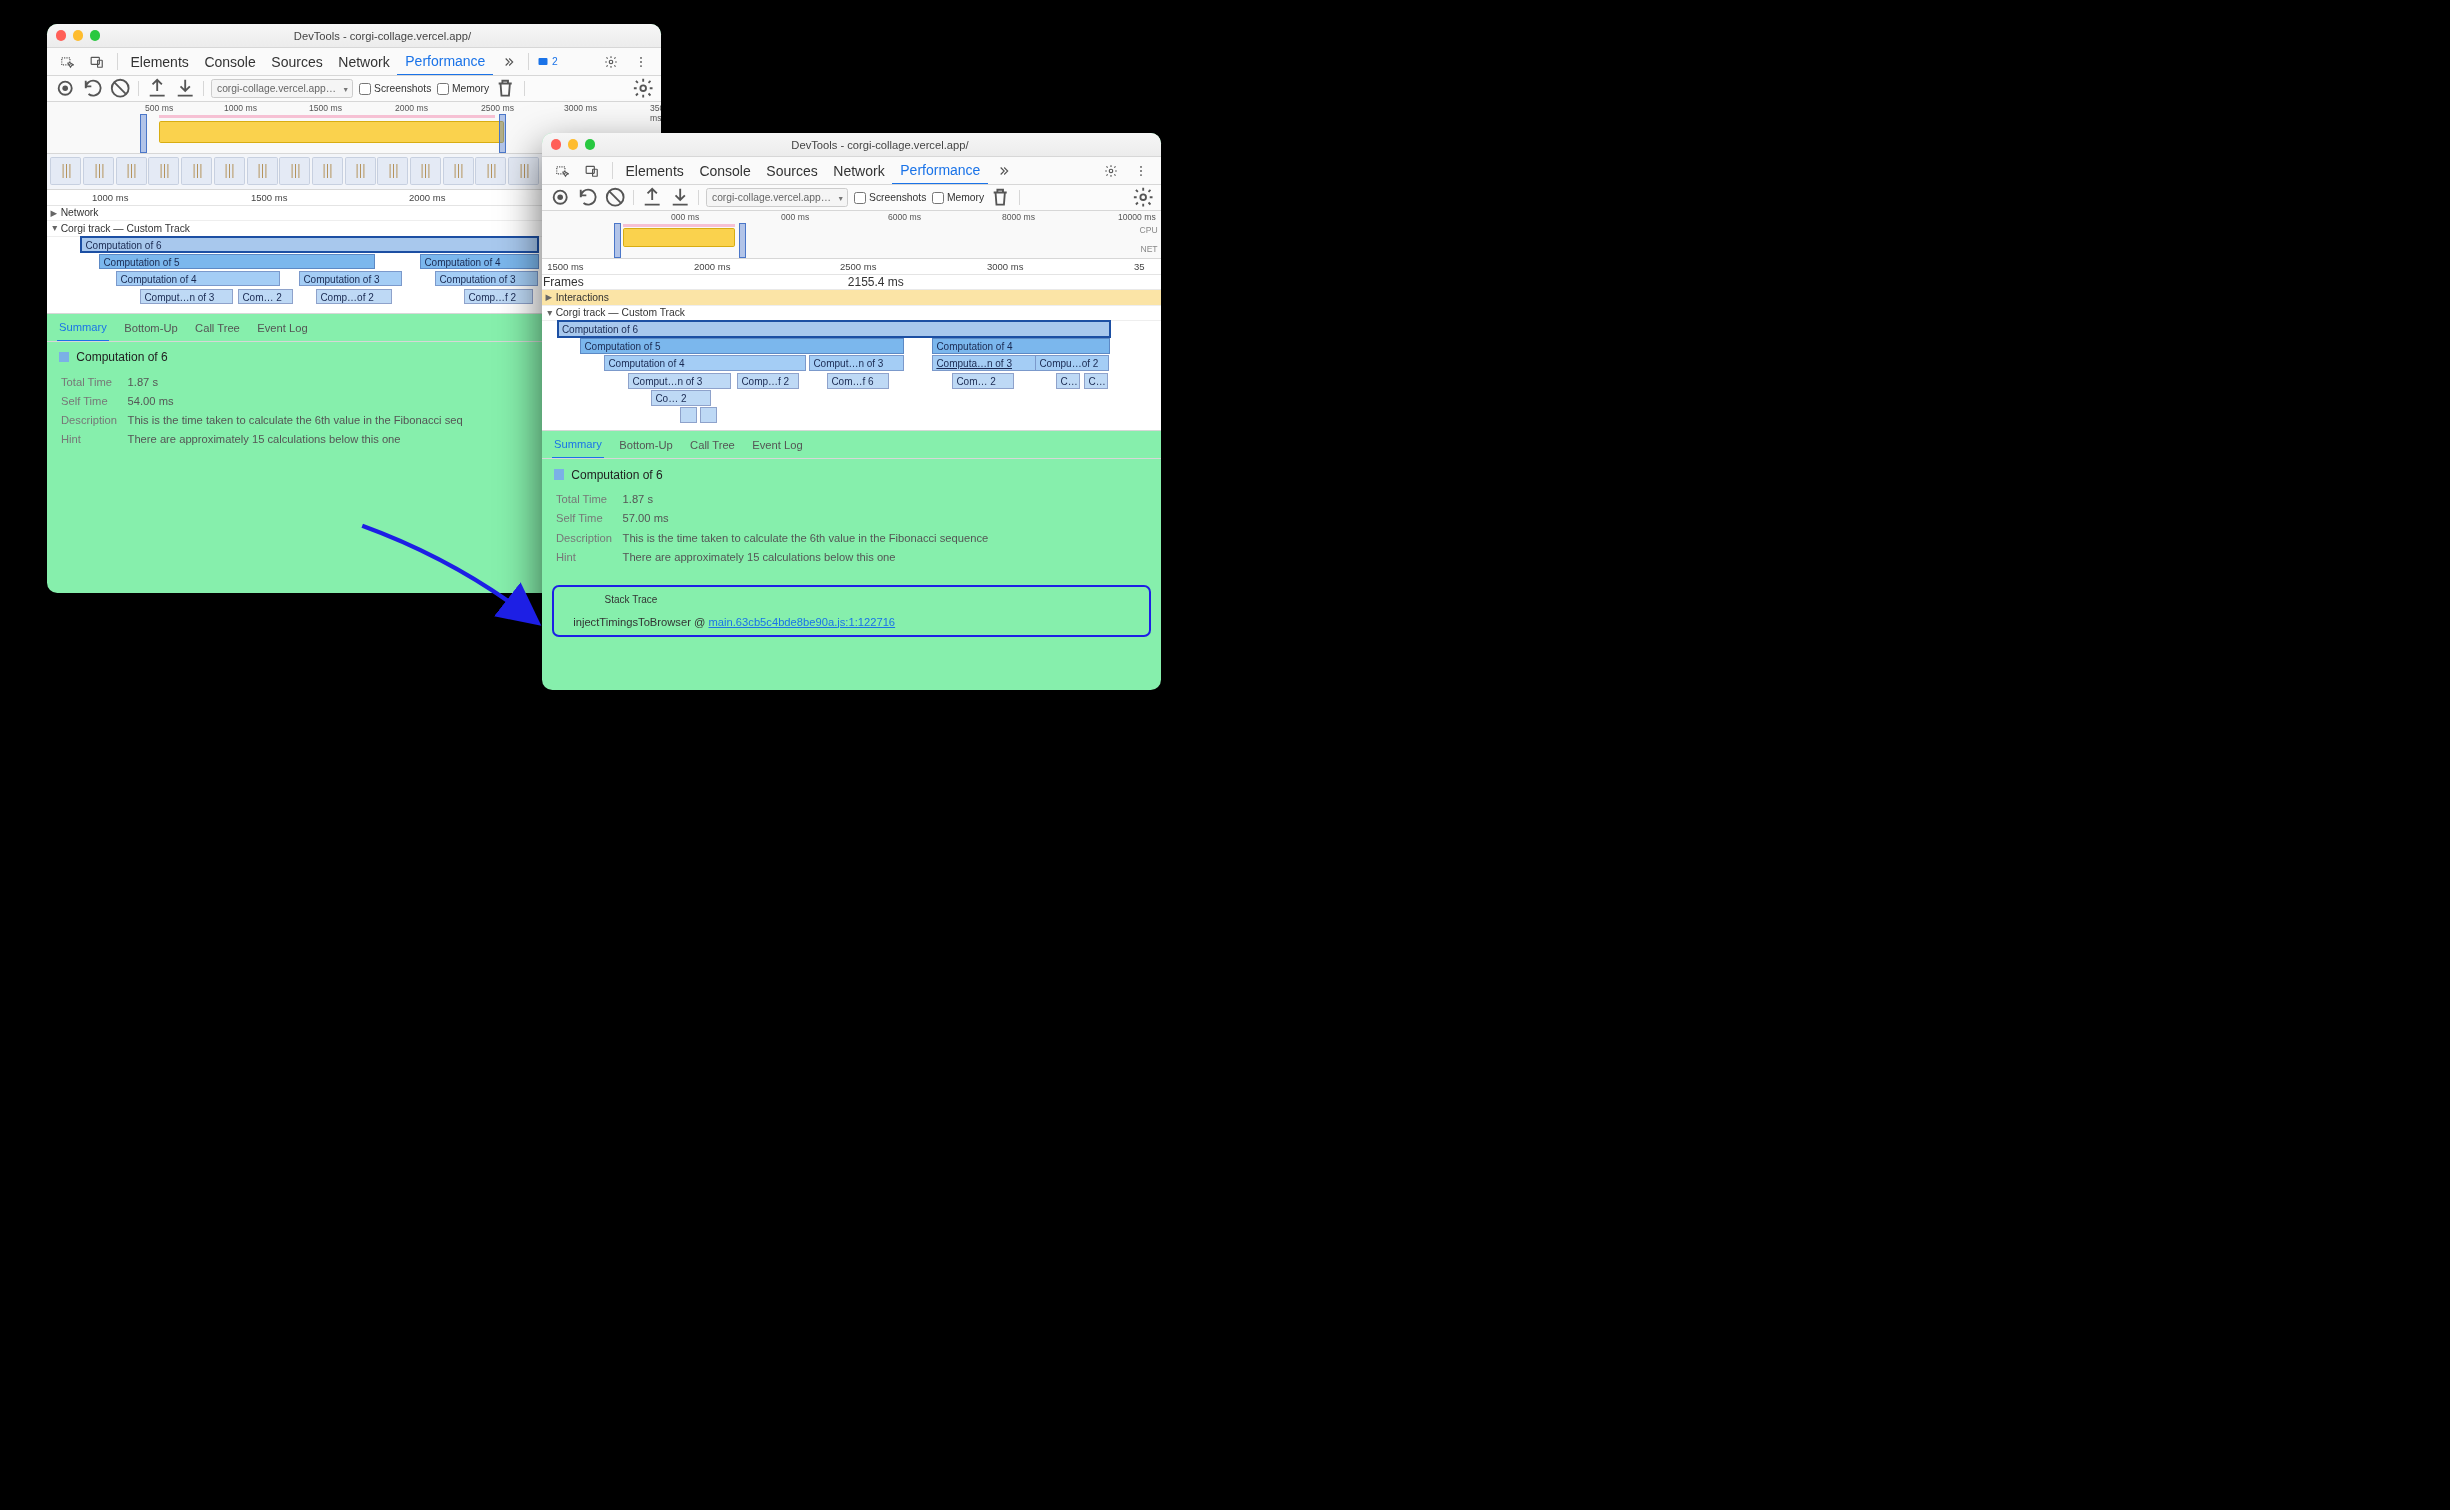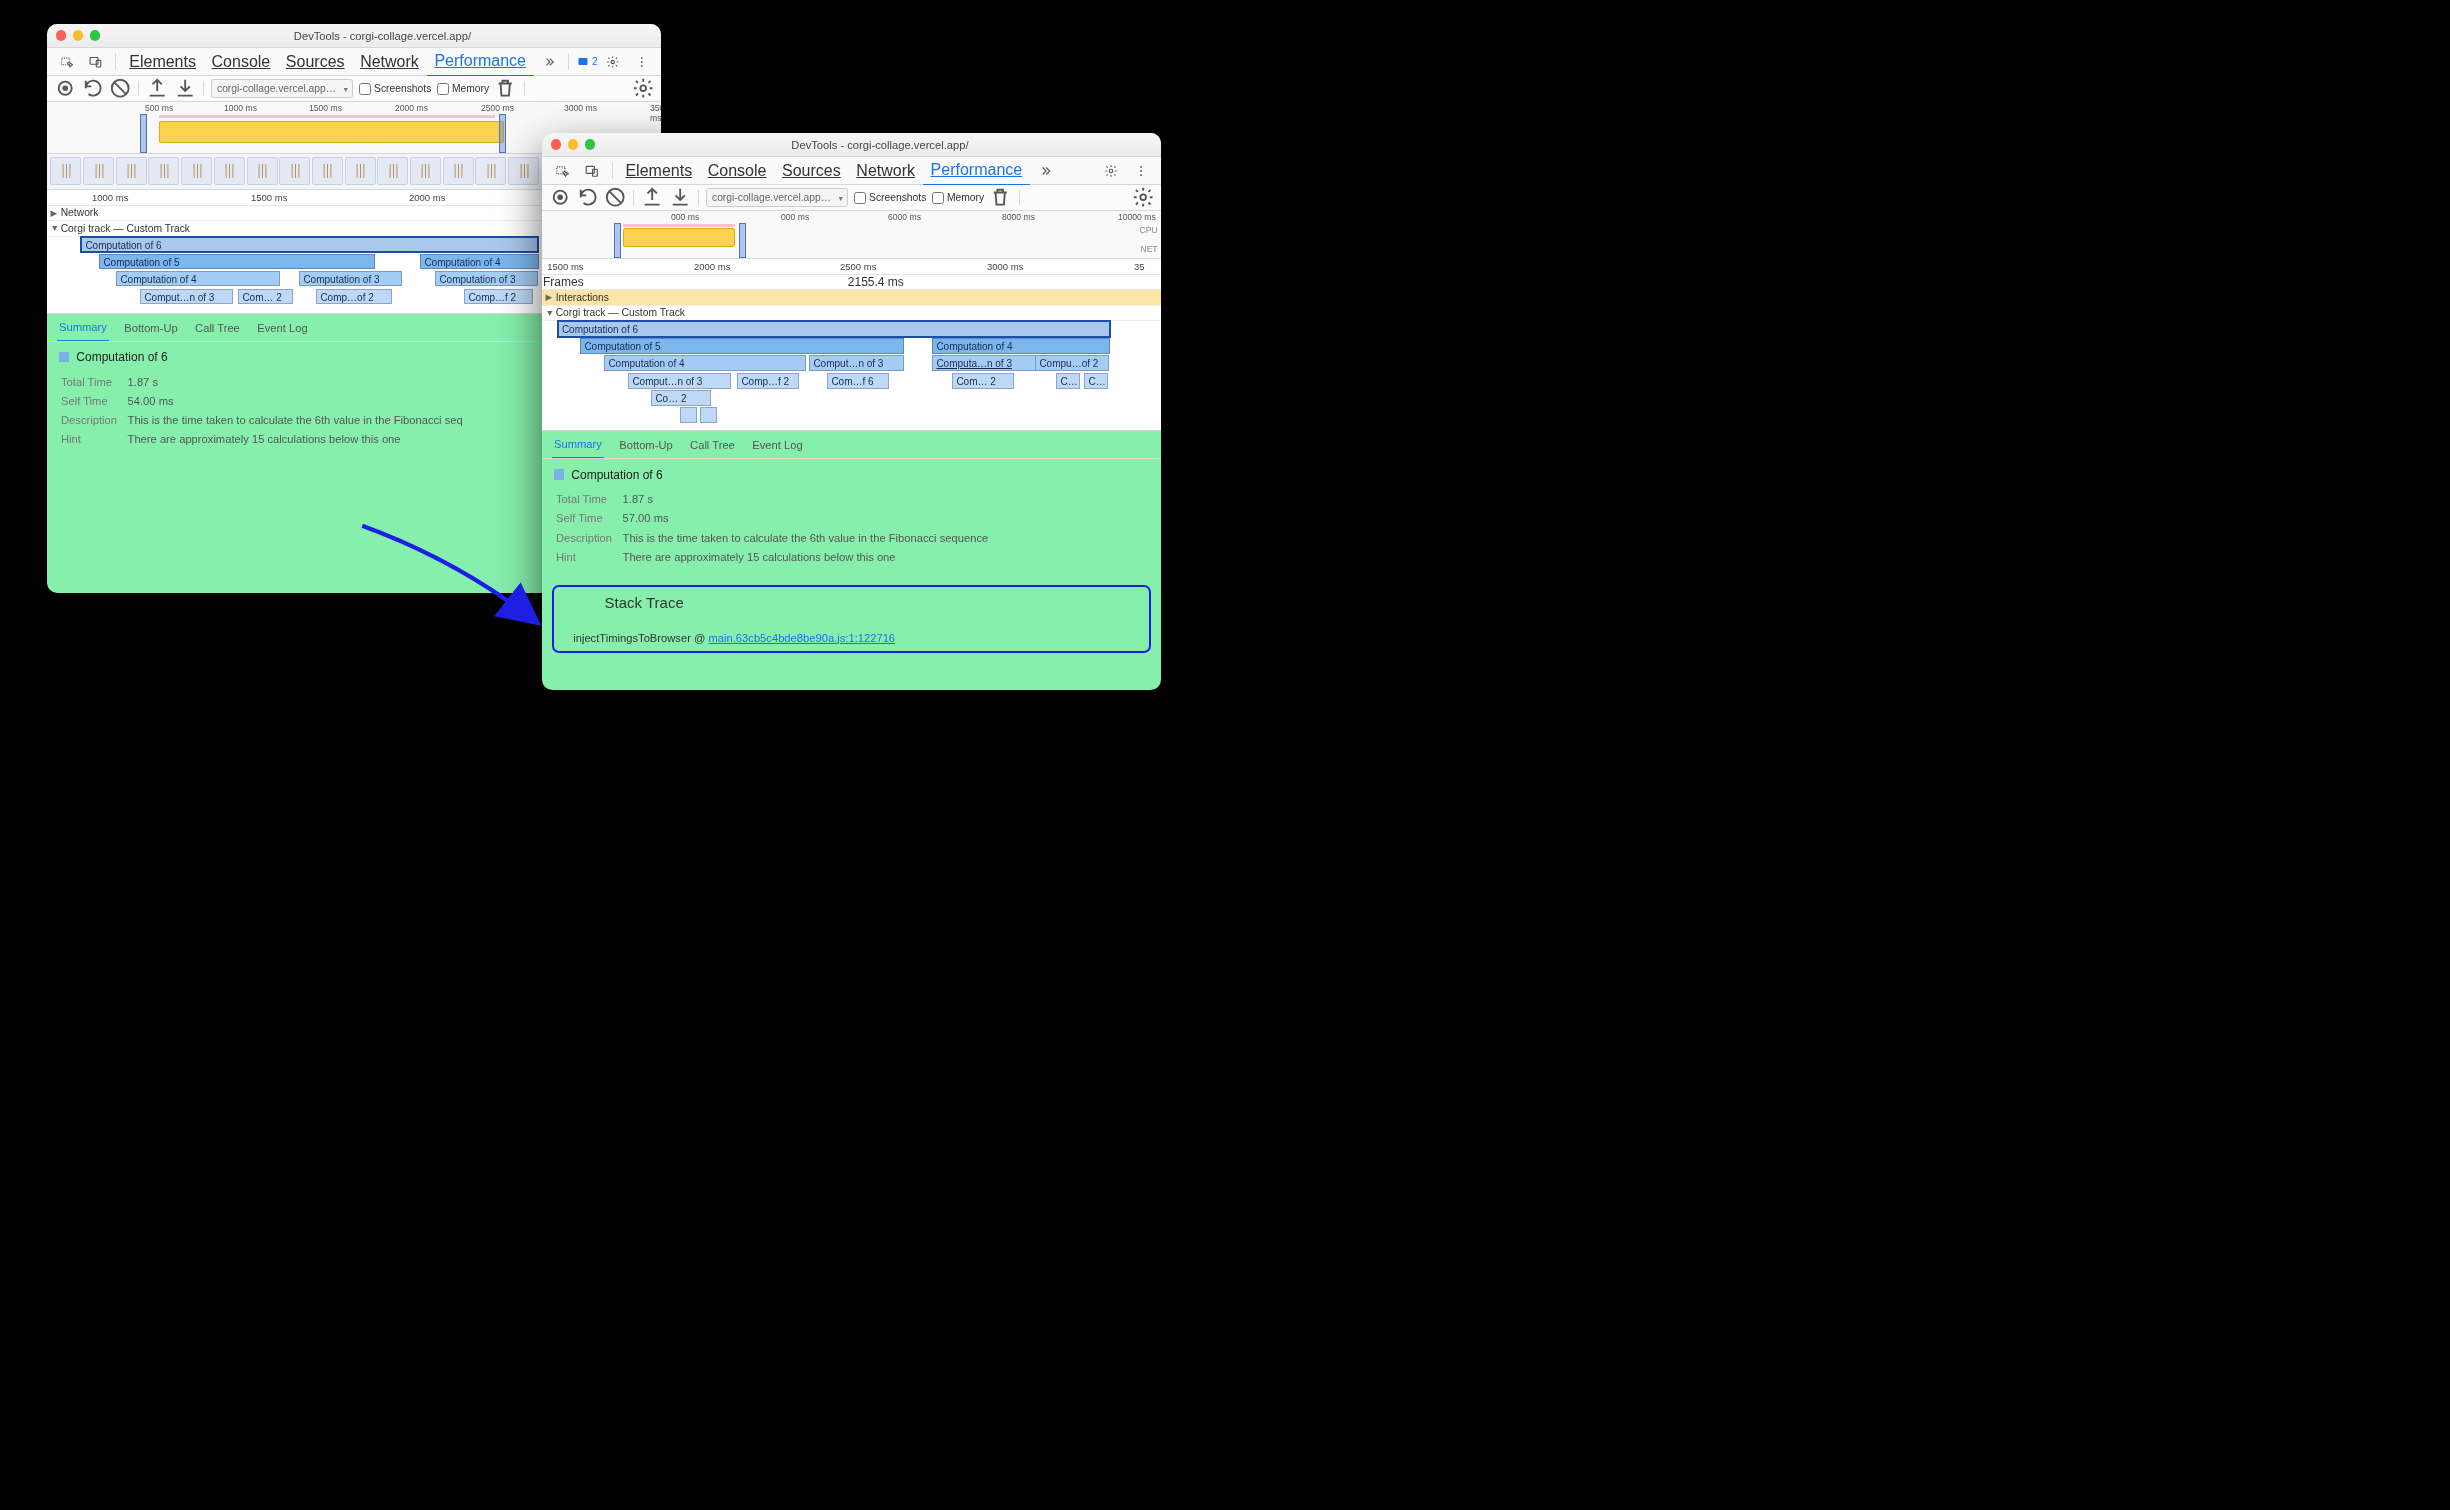--- a/index.html
+++ b/index.html
@@ -49,21 +49,21 @@
   .toolbar .sep { width: 0.9px; height: 17px; background: #d7d7d7; margin: 0 5.2px; }
   .toolbar .tab, .toolbar .icon-btn {
     padding: 5.2px 7.8px;
     color: #333;
     cursor: pointer;
     border-radius: 2.6px;
     display: flex;
     align-items: center;
     justify-content: center;
   }
-  .toolbar .tab { font-size: 16px; text-decoration: underline; }
+  .toolbar .tab { font-size: 14px; }
   .toolbar .tab.active {
     color: #1a73e8;
     border-bottom: 1.7px solid #1a73e8;
     border-radius: 0;
   }
   .toolbar .icon-btn svg { width: 14px; height: 14px; }
   .toolbar .icon-btn { color: #555; min-width: 22.4px; }
   .spacer { flex: 1; }
 
   .subbar {
@@ -177,21 +177,21 @@
   .details table { margin-top:7px; font-size:11.2px; color:#555; }
   .details table td { padding: 2.6px 8.6px 2.6px 0; }
   .details table td.k { color:#777; }
 
   .stacktrace {
     margin: 8.6px 10.3px 10.3px 10.3px;
     border: 2.2px solid #1d1fe5;
     border-radius: 7px;
     padding: 7px 10.3px;
   }
-  .stacktrace h4 { font-size:15px; font-weight:500; color:#333; margin-bottom:21px;padding-left:40px; }
+  .stacktrace h4 { font-size:10px; font-weight:500; color:#333; margin-bottom:11px;padding-left:40px; }
   .stacktrace .row { font-size:11.2px; color:#333; padding-left:8.6px; }
   .stacktrace a { color:#1a73e8; text-decoration: underline; }
 
   .arrow { position:absolute; color:#1d1fe5; pointer-events:none; }
 
   .side-label { position:absolute; right:3.4px; font-size:8.6px; color:#888; }
   .badge { display:inline-flex; align-items:center; gap:2.6px; color:#1a73e8; margin-left:3.4px; font-size:10.3px; }
 </style>
 </head>
 <body>

